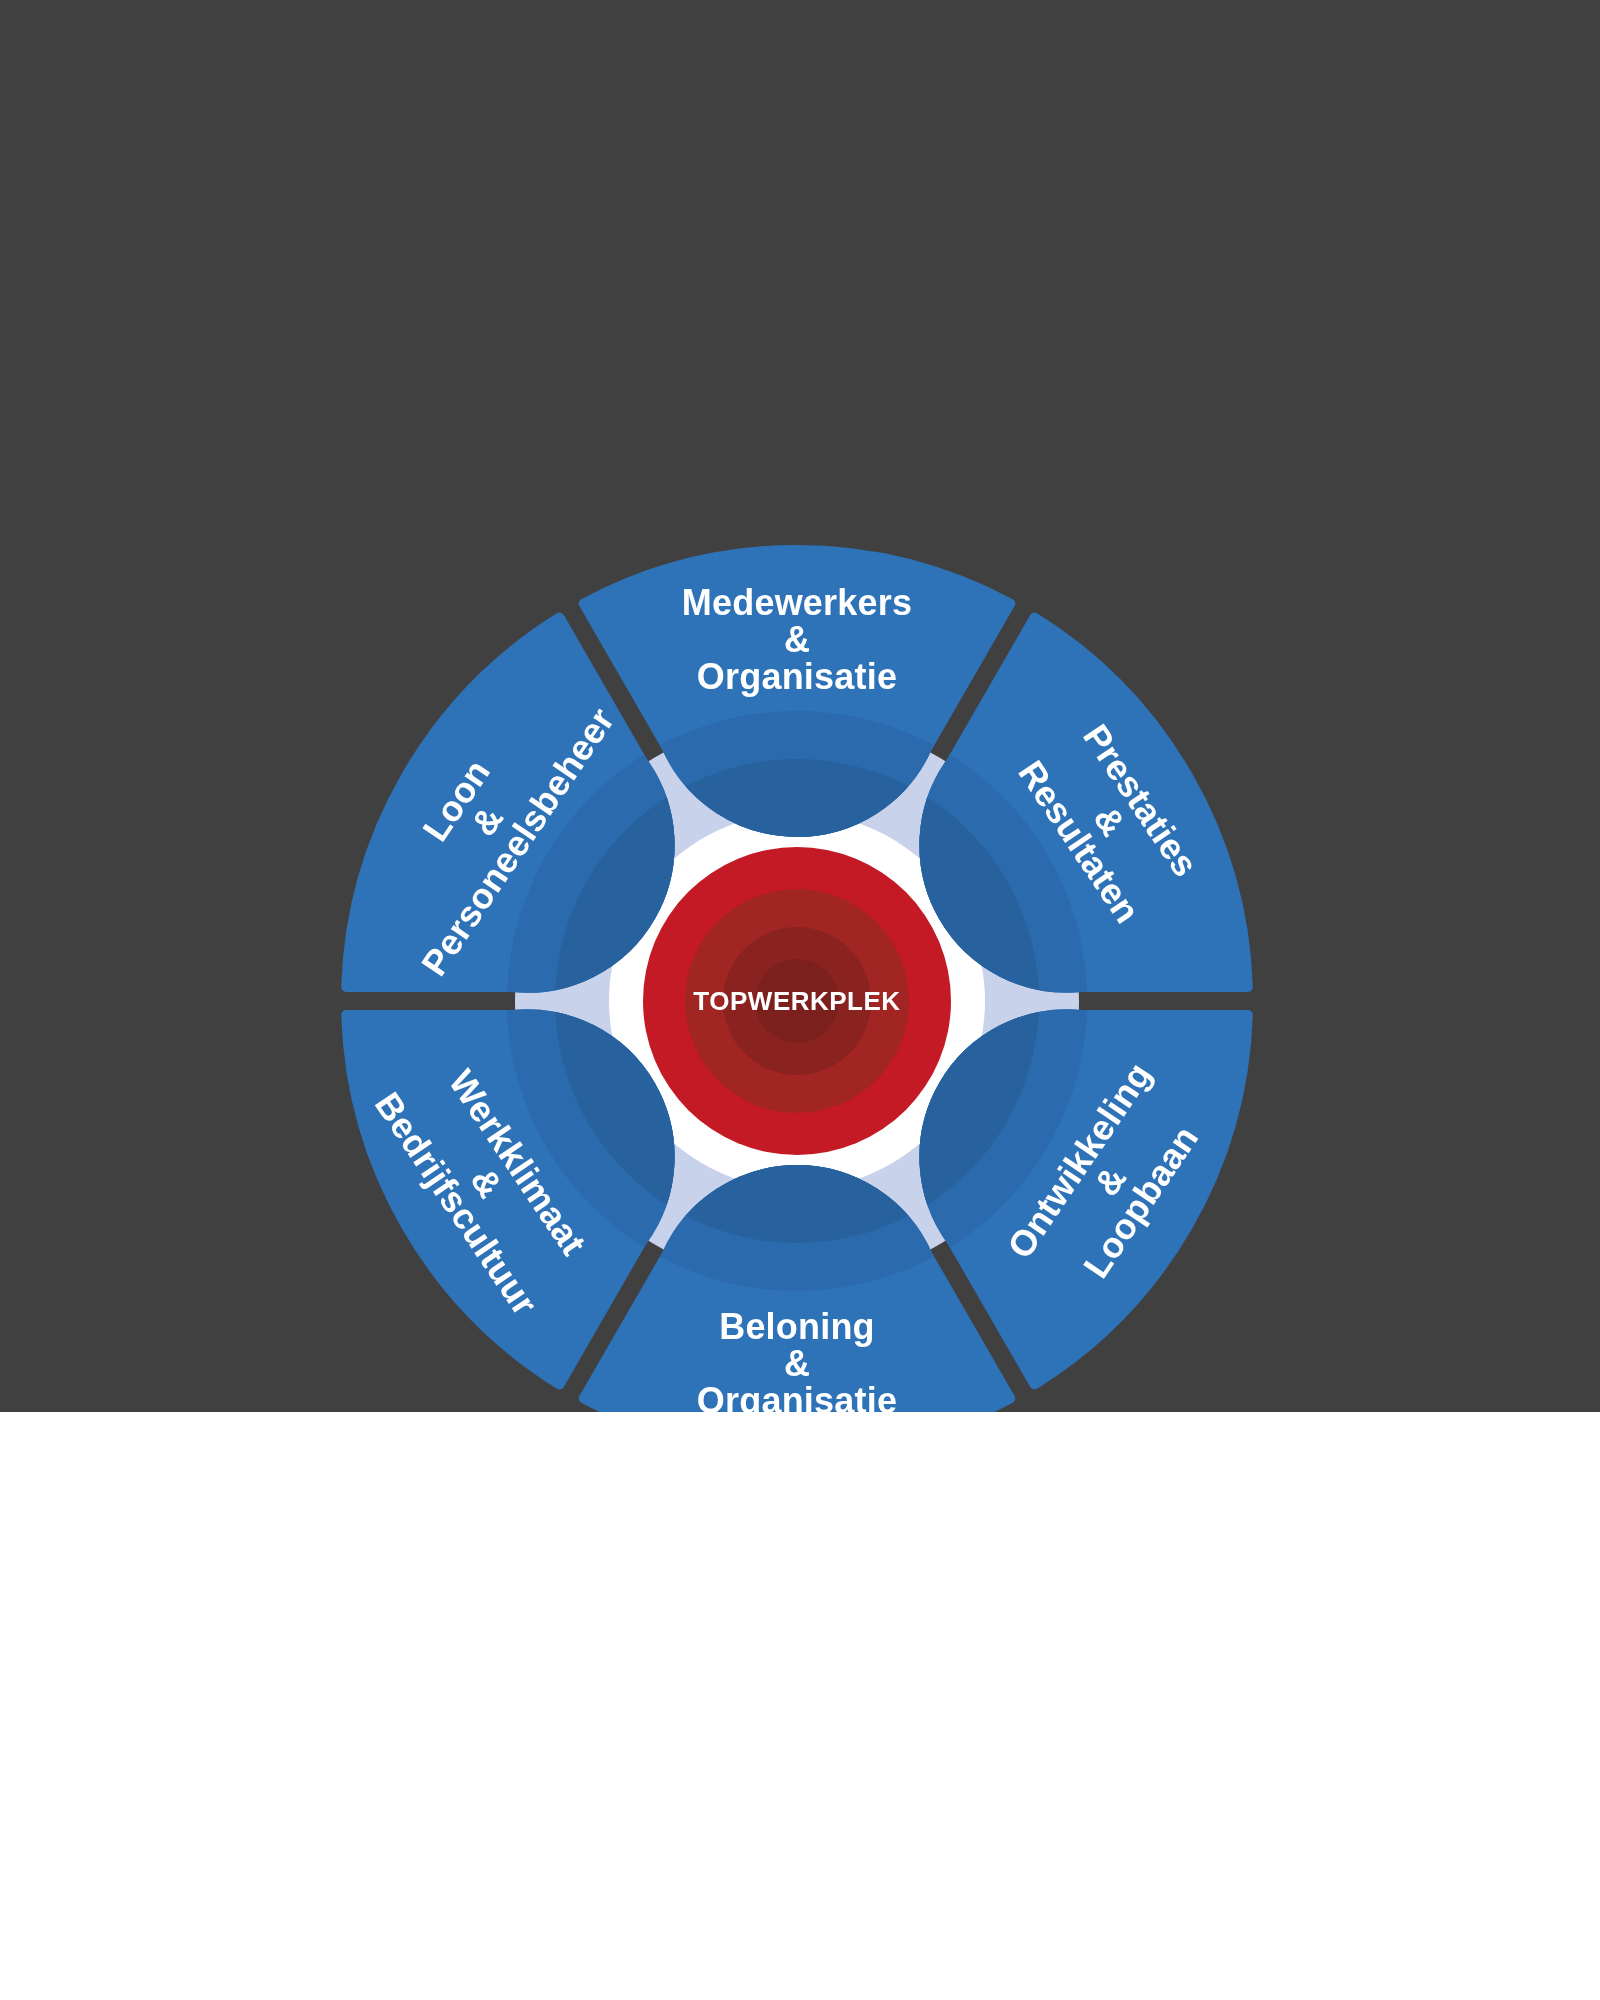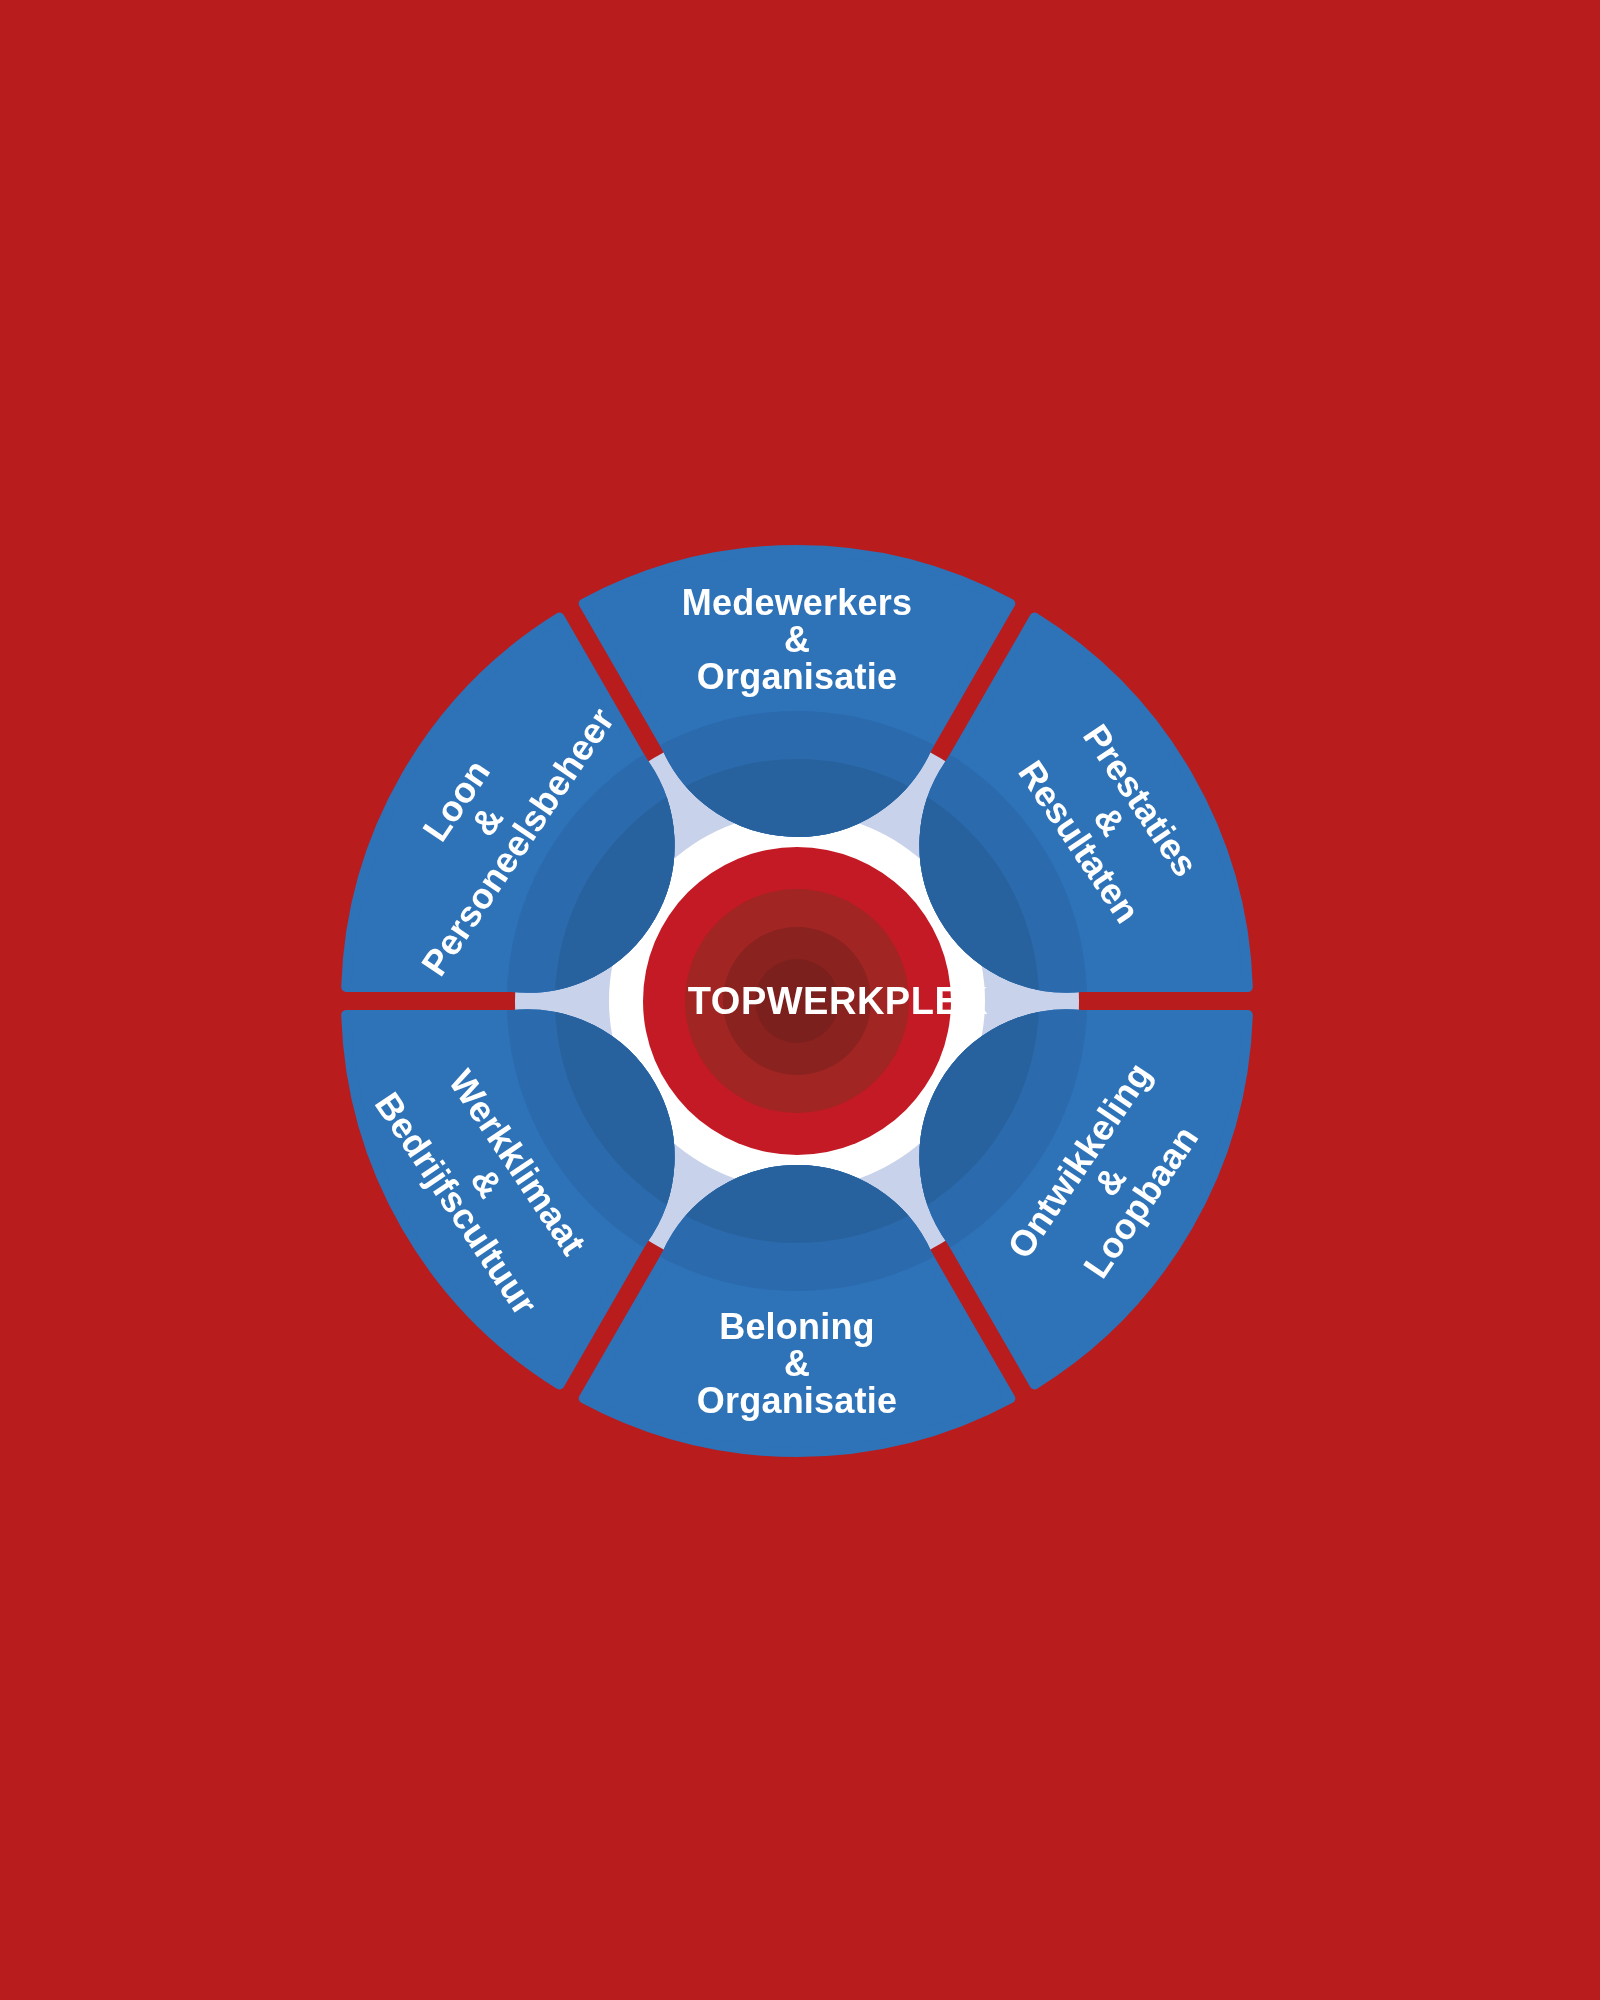--- a/index.html
+++ b/index.html
@@ -1,19 +1,19 @@
 <!DOCTYPE html>
 <html><head>
 <meta charset="utf-8">
 <style>
   html,body{margin:0;padding:0;}
   .canvas{
     position:relative;
-    width:1600px;height:2000px;
-    background:#b91c1c;
+    width:1600px;height:1412px;
+    background:#404040;
     overflow:hidden;
     font-family:"Liberation Sans", sans-serif;
   }
   .wheel-svg{position:absolute;left:0;top:0;}
   .seg-label{
     position:absolute;
     transform:translate(-50%,-50%) rotate(var(--rot,0deg));
     text-align:center;
     color:#ffffff;
     font-weight:bold;
@@ -23,24 +23,23 @@
     letter-spacing:0.2px;
   }
   .seg-label .amp{display:block;}
   .seg-label .ln{display:block;}
   .center-label{
     position:absolute;
     left:797px;top:1001px;
     transform:translate(-50%,-50%);
     color:#ffffff;
     font-weight:bold;
-    font-size:38px;
+    font-size:26px;
     letter-spacing:0.5px;
     white-space:nowrap;
-    margin-left:41px;
   }
 </style>
 </head>
 <body>
 
 <div class="canvas">
 
   <svg class="wheel-svg" width="1600" height="2000" viewBox="0 0 1600 2000">
     <defs>
       <clipPath id="echoMid">

